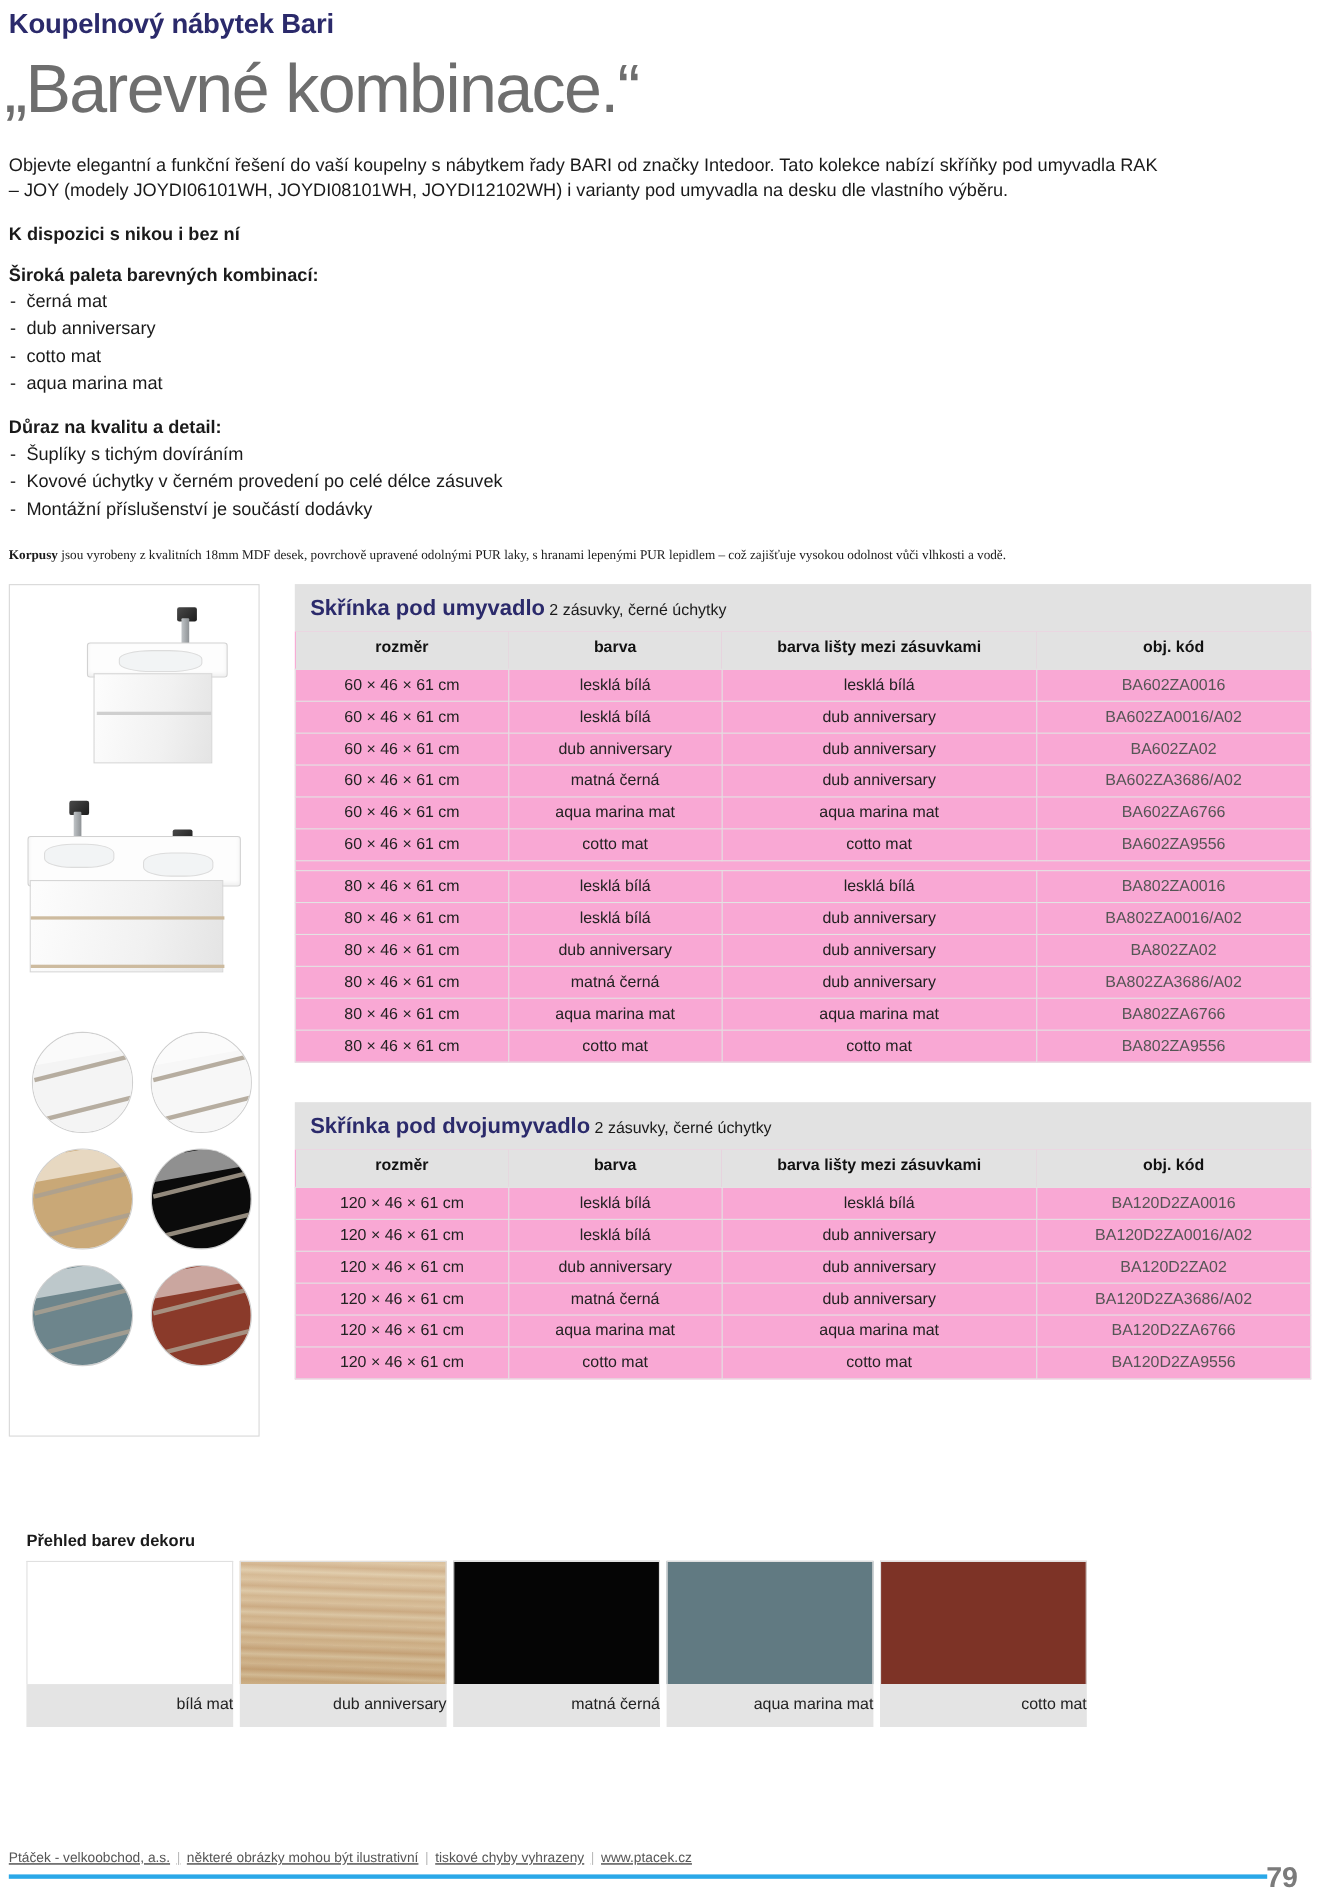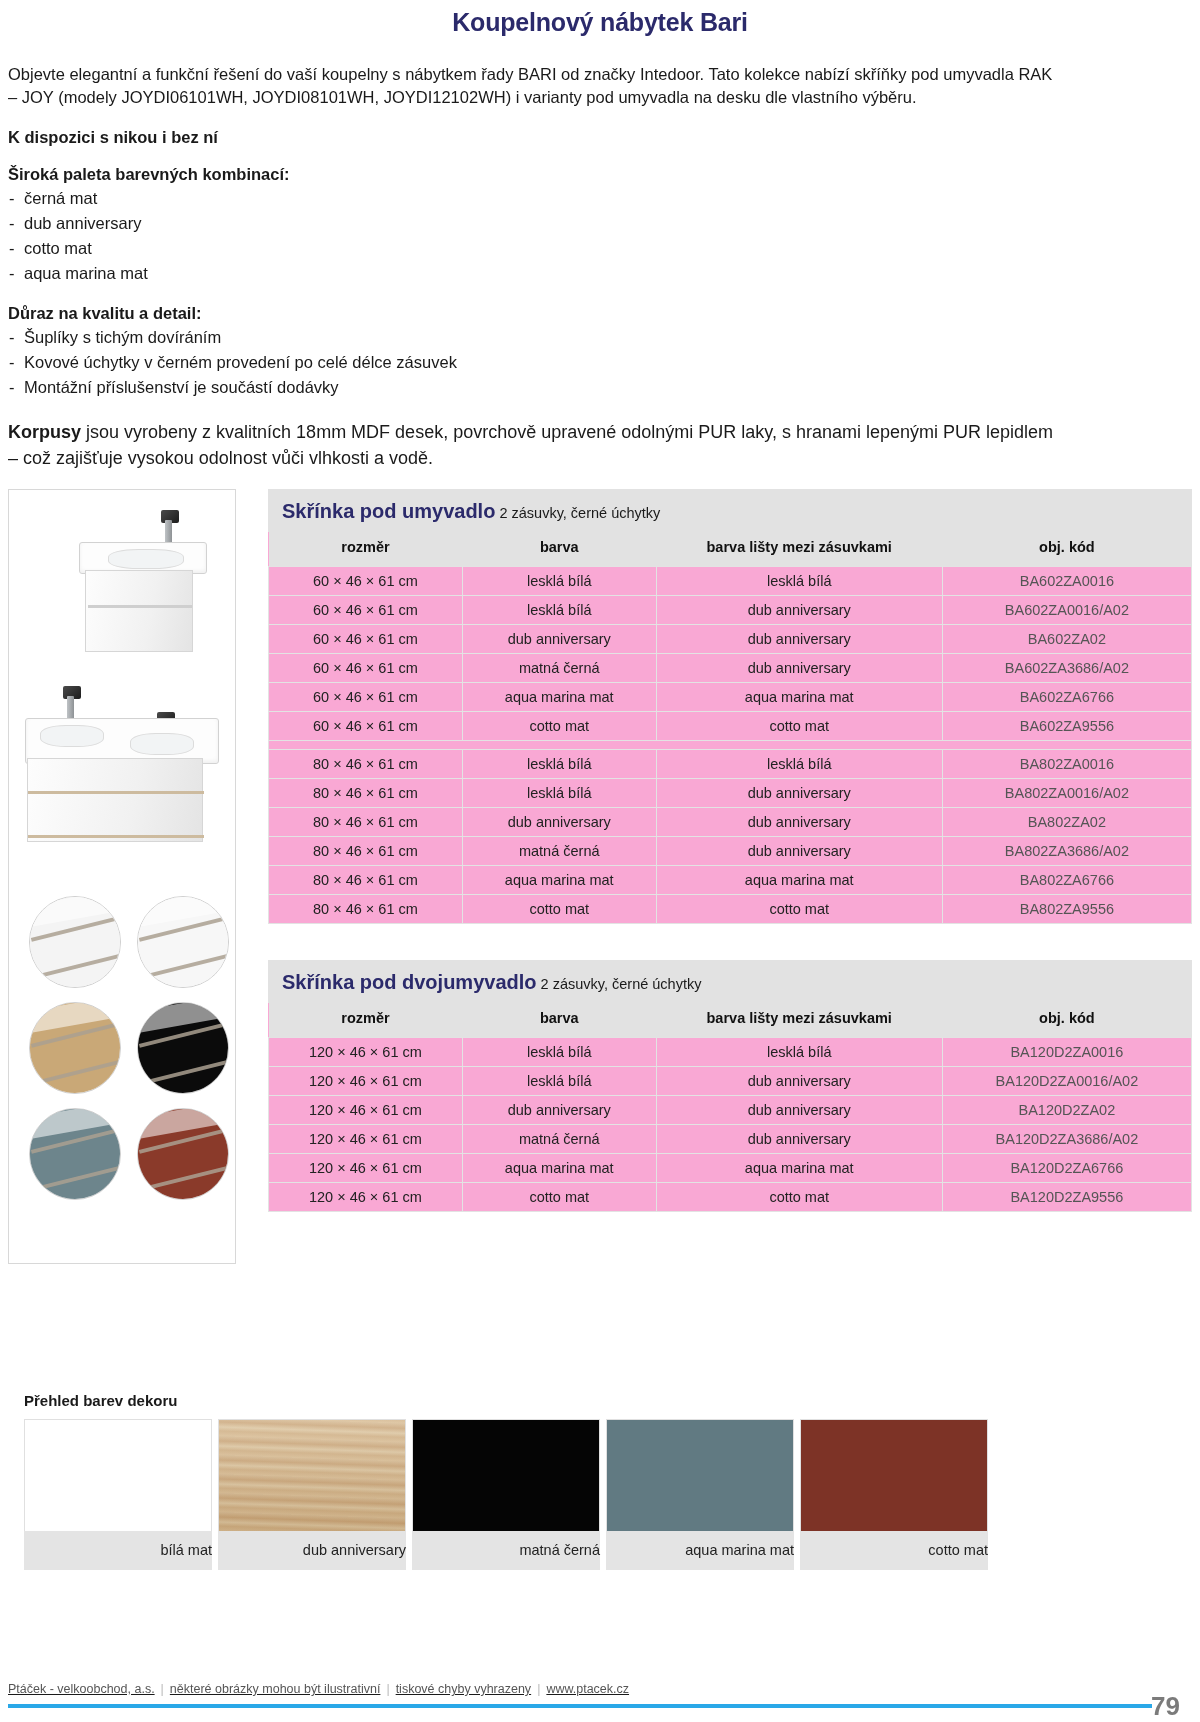--- a/index.html
+++ b/index.html
@@ -16,21 +16,20 @@
   .page { position: relative; width: 1200px; height: 1722px; padding: 0 8px; }
 
   
   .kicker {
     font-size: 25px;
     font-weight: bold;
     color: #2b2a6b;
     letter-spacing: -0.2px;
     margin: 8px 0 0 0;
     line-height: 1.15;
-    text-align: center;
   }
   .headline {
     font-size: 62px;
     font-weight: 400;
     color: #6e6e6e;
     letter-spacing: -1.5px;
     line-height: 1.0;
     margin: 14px 0 0 -4px;
     white-space: nowrap;
   }
@@ -60,24 +59,25 @@
     position: relative;
     padding-left: 16px;
   }
   ul.dashlist li::before {
     content: "-";
     position: absolute;
     left: 1px;
     top: 0;
   }
   .korpusy {
-    font-size: 18px;
+    font-size: 12px;
     line-height: 1.42;
     margin: 20px 0 0 0;
     max-width: 1052px;
+    font-family: Liberation Serif, serif;
   }
   .korpusy b { font-weight: bold; }
 
   
   .lower { display: flex; margin-top: 18px; gap: 32px; align-items: flex-start; }
 
   
   .imgpanel {
     width: 228px;
     flex: 0 0 228px;
@@ -242,20 +242,21 @@
     color: #7b7b7b;
   }
 </style>
 </head>
 <body>
 
 <div class="page">
 
   <div>
     <div class="kicker">Koupelnový nábytek Bari</div>
+    <div class="headline">„Barevné kombinace.“</div>
   </div>
 
   <div>
     <p class="intro">Objevte elegantní a funkční řešení do vaší koupelny s nábytkem řady BARI od značky Intedoor. Tato kolekce nabízí skříňky pod umyvadla RAK – JOY (modely JOYDI06101WH, JOYDI08101WH, JOYDI12102WH) i varianty pod umyvadla na desku dle vlastního výběru.</p>
     <div class="subhead">K dispozici s nikou i bez ní</div>
 
     <div class="listhead">Široká paleta barevných kombinací:</div>
     <ul class="dashlist" id="colors-list">
         <li>černá mat</li>
         <li>dub anniversary</li>

